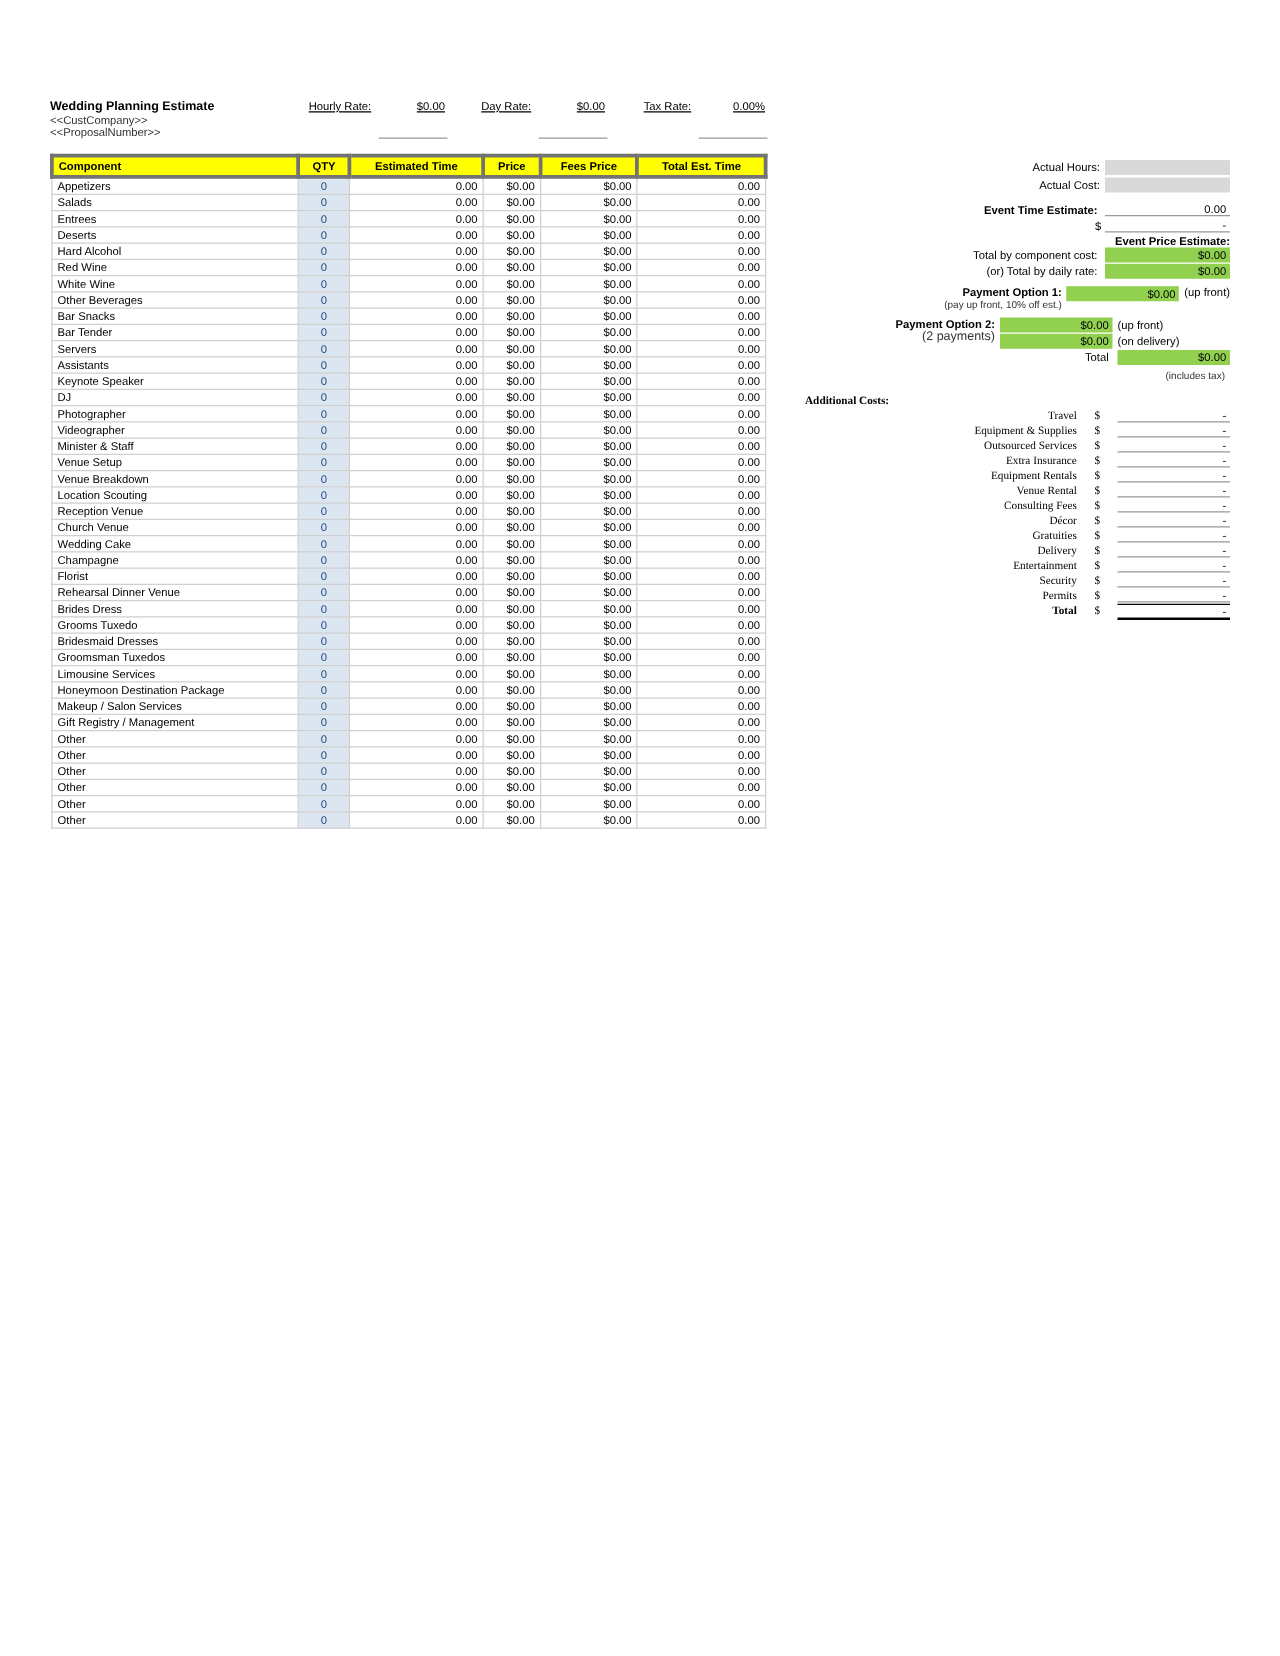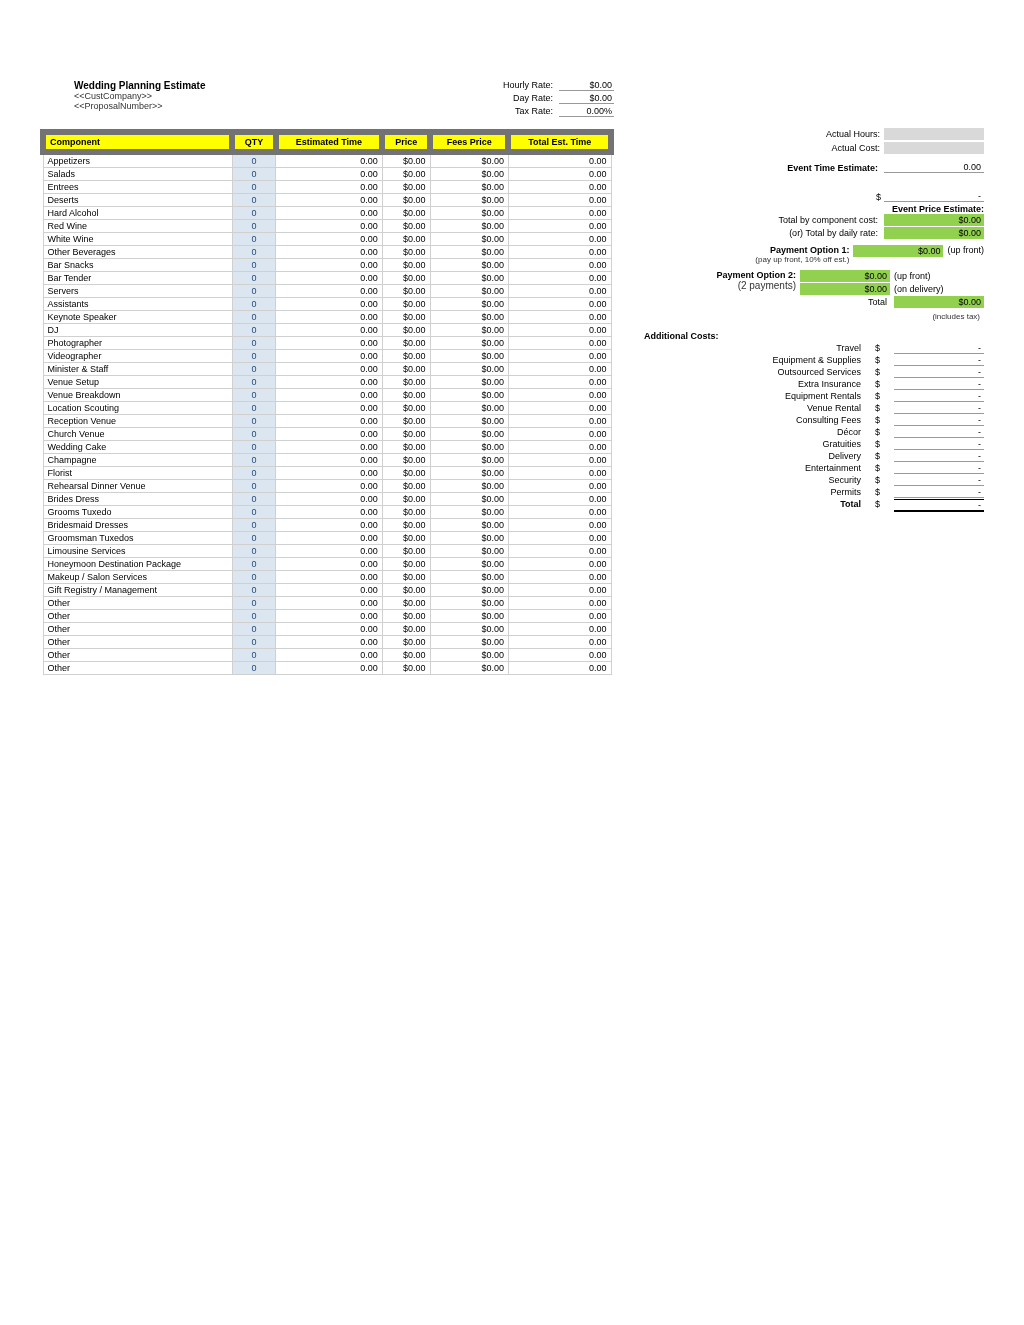--- a/index.html
+++ b/index.html
@@ -24,56 +24,56 @@
     .right-section {
       width: 340px;
       flex-shrink: 0;
     }
 
     
     .header-area {
       display: flex;
       justify-content: space-between;
       margin-bottom: 12px;
-      margin-left: 34px;
     }
     .header-left .title {
       font-weight: bold;
       font-size: 10px;
     }
     .header-left .subtitle {
       font-size: 9px;
       color: #333;
     }
     .header-rates {
       display: flex;
-      flex-direction: column;
+      flex-direction: row;
       gap: 2px;
       font-size: 9px;
+      text-decoration: underline;
     }
     .header-rates .rate-row {
       display: flex;
       gap: 6px;
     }
     .header-rates .rate-label {
       text-align: right;
       width: 65px;
     }
     .header-rates .rate-value {
       border-bottom: 1px solid #999;
       width: 55px;
       text-align: right;
       padding-right: 2px;
     }
 
     .event-time-row {
       display: flex;
       justify-content: space-between;
       align-items: center;
-      margin-bottom: 18px;
+      margin-bottom: 2px;
     }
     .event-time-label {
       font-weight: bold;
       font-size: 9px;
       text-align: right;
       flex: 1;
     }
     .event-time-value {
       width: 100px;
       text-align: right;
@@ -174,21 +174,21 @@
 
     
     table.main-table {
       width: 100%;
       border-collapse: collapse;
       font-size: 9px;
     }
     table.main-table thead tr th {
       background: #ffff00;
       font-weight: bold;
-      border: 6px solid #737373;
+      border: 3px solid #737373;
       padding: 2px 4px;
       text-align: center;
     }
     table.main-table thead tr th:first-child {
       text-align: left;
     }
     table.main-table tbody tr td {
       border: 1px solid #d0d0d0;
       padding: 1px 4px;
       font-size: 9px;
@@ -644,21 +644,21 @@
           <div style="display:flex; align-items:center; gap:4px;">
             <div style="text-align:right; font-size:9px; width:90px; padding-right:3px;">Total</div>
             <div style="width:90px; background:#92d050; height:12px; display:flex; align-items:center; justify-content:flex-end; padding-right:3px; font-size:9px;">$0.00</div>
           </div>
         </div>
       </div>
     </div>
 
     <div class="includes-tax" style="text-align:right; padding-right:4px;">(includes tax)</div>
 
-    <div class="additional-costs" style="margin-top:10px;">
+    <div class="additional-costs" style="margin-top:10px;font-family:Liberation Serif, serif;">
       <div class="ac-title">Additional Costs:</div>
       <div id="ac-rows-container">
           <div class="ac-row">
     <span class="ac-label">Travel</span>
     <span class="ac-dollar">$</span>
     <span class="ac-value">-</span>
   </div>
           <div class="ac-row">
     <span class="ac-label">Equipment &amp; Supplies</span>
     <span class="ac-dollar">$</span>

